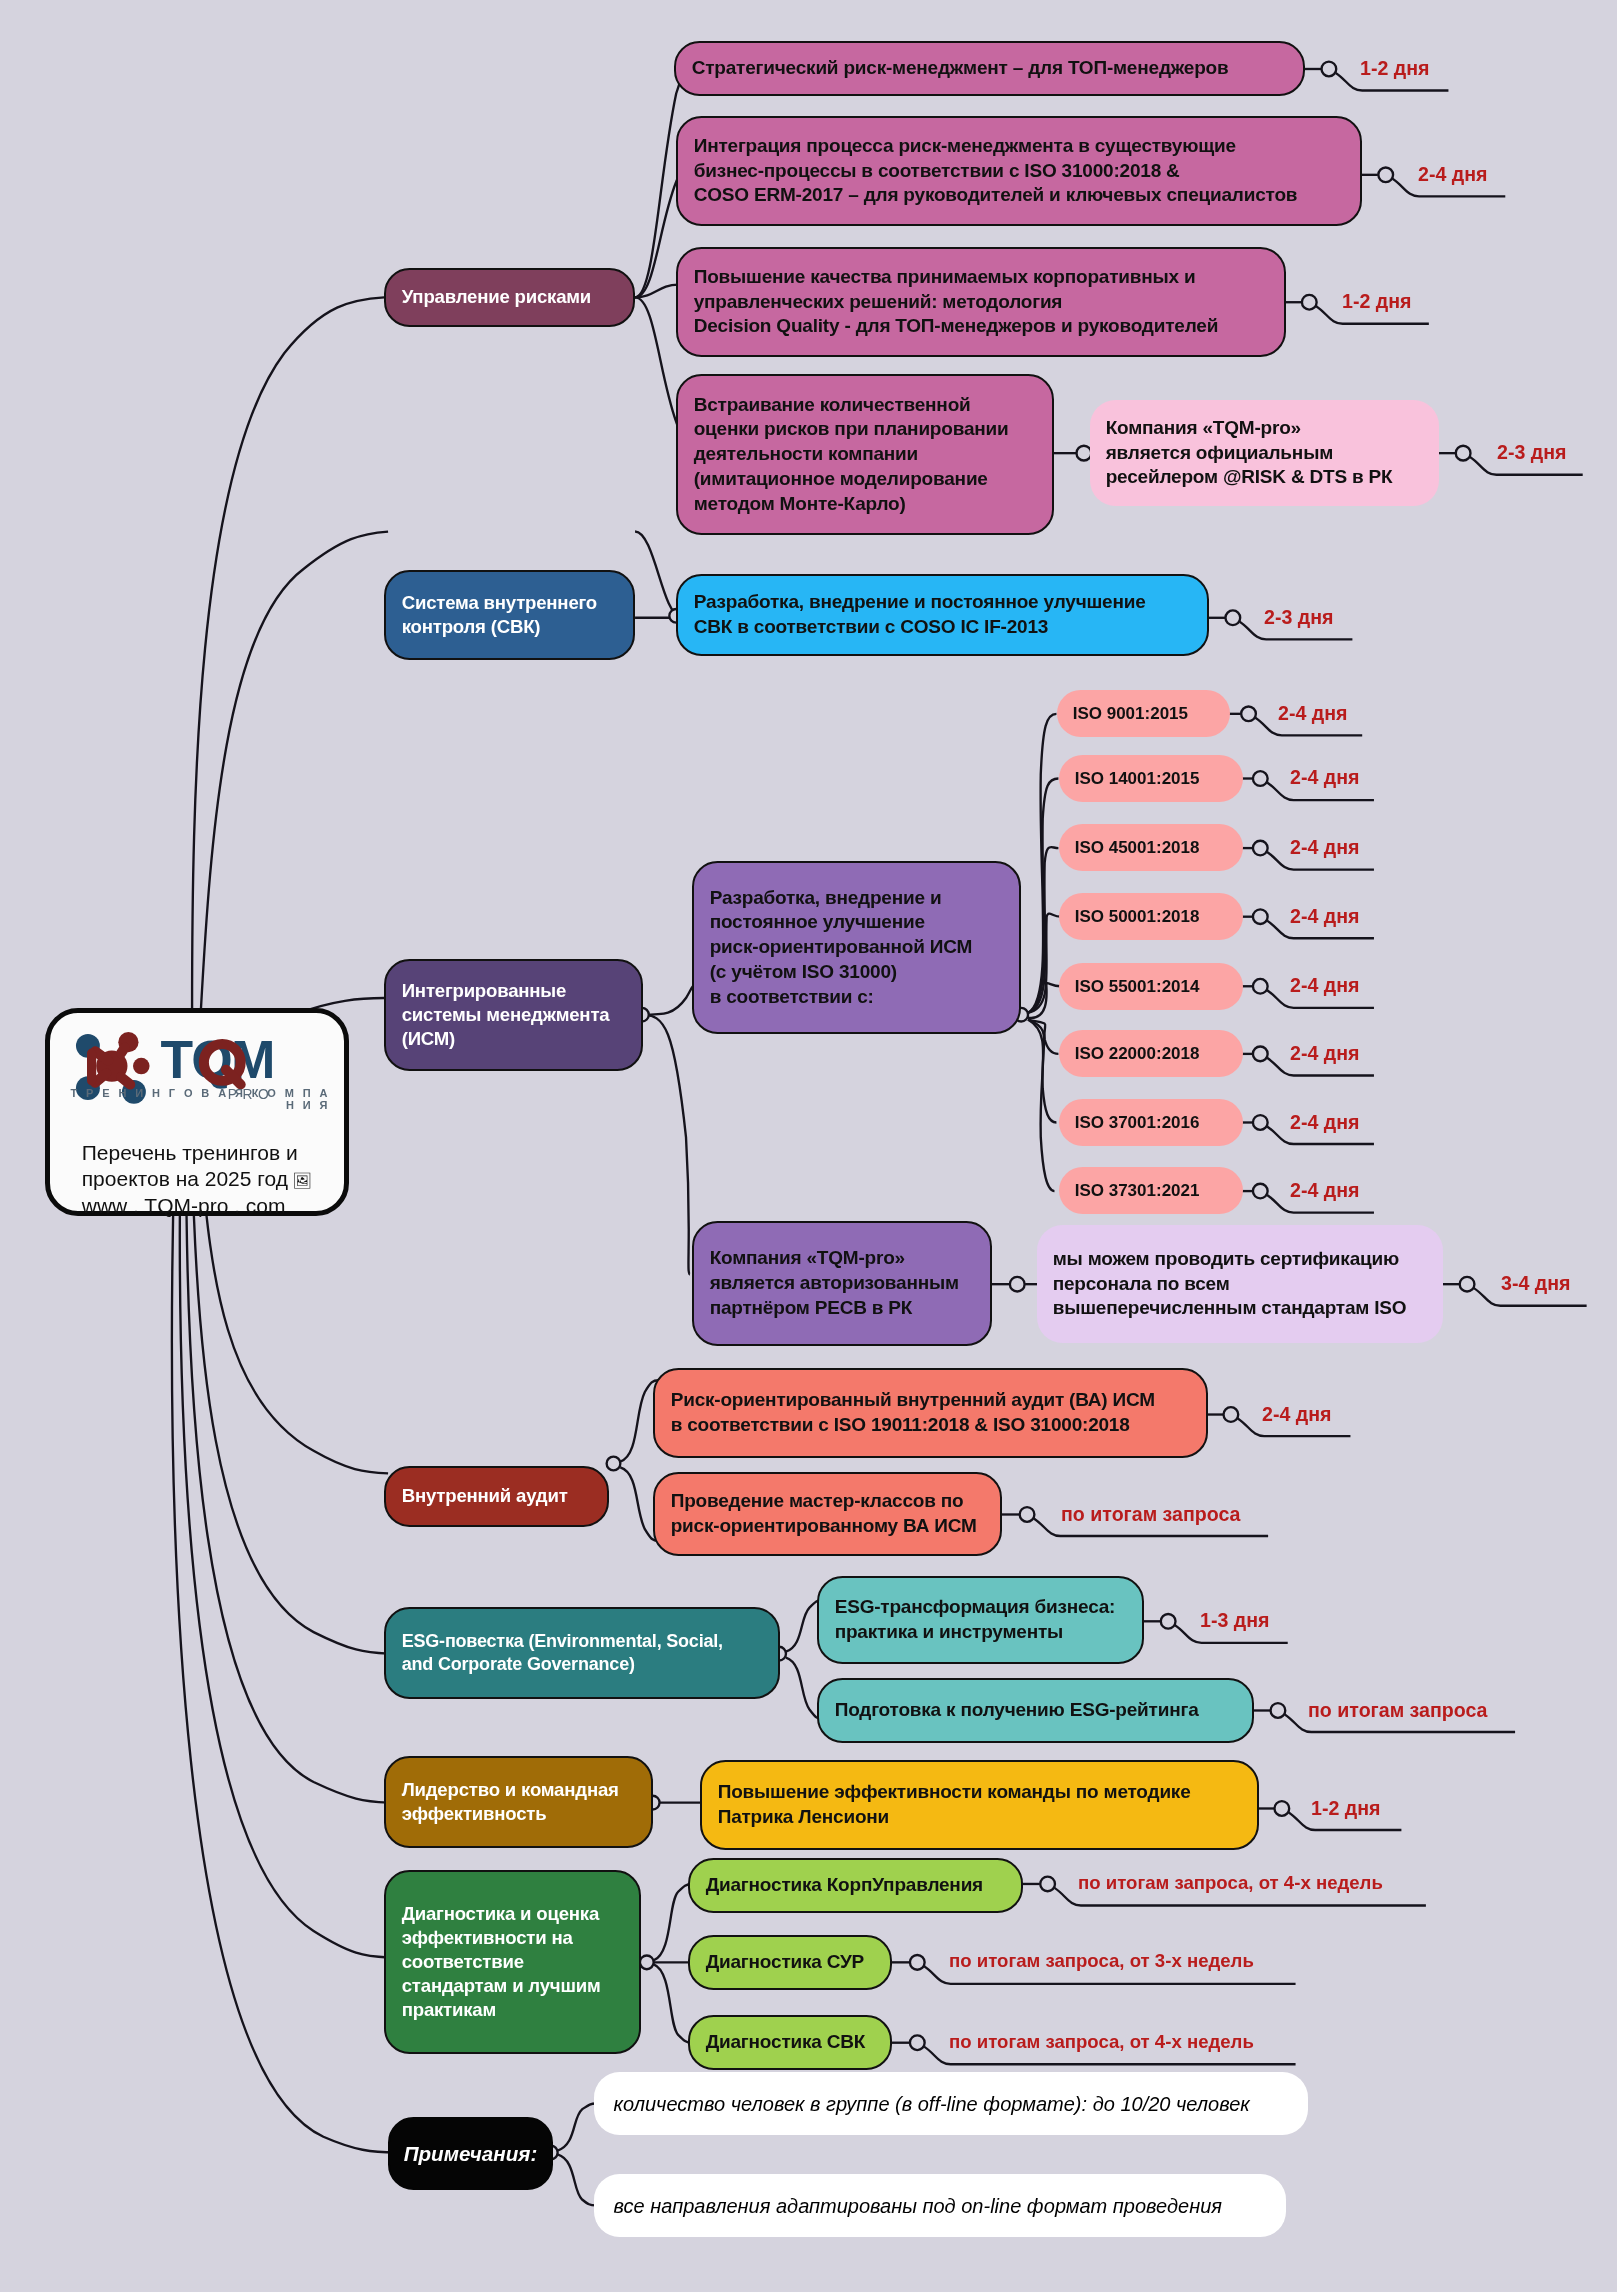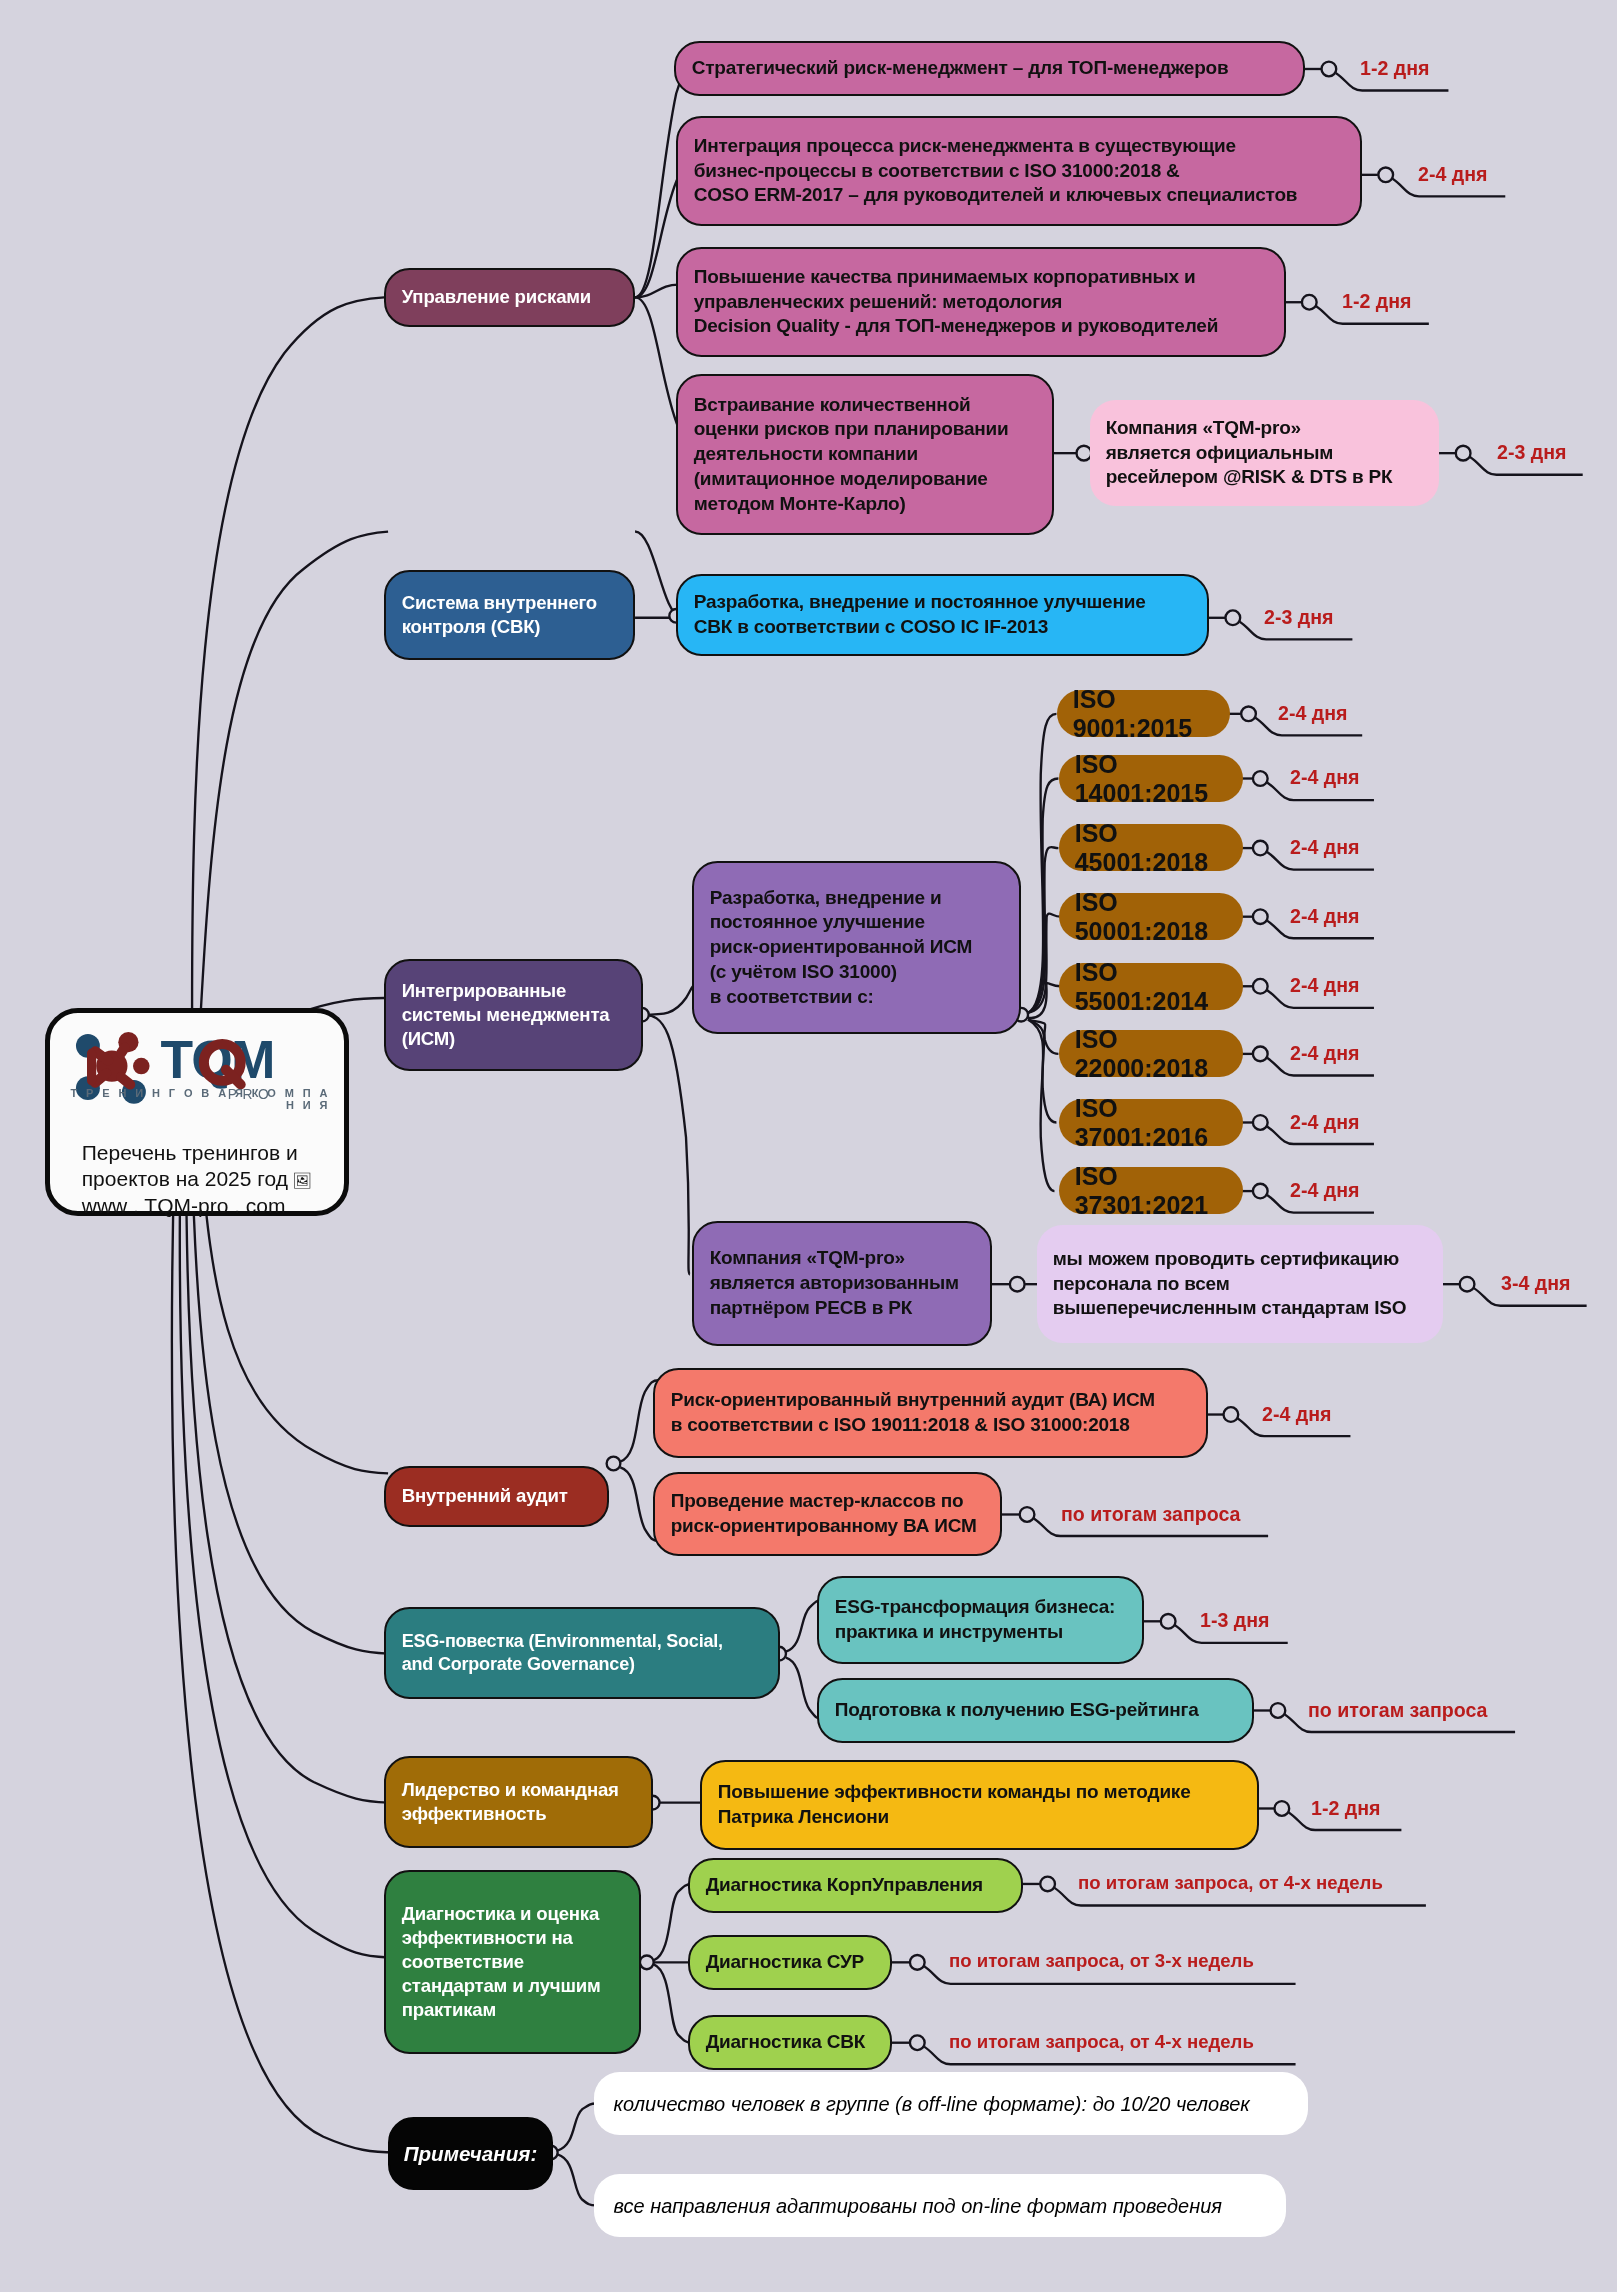--- a/index.html
+++ b/index.html
@@ -24,21 +24,21 @@
     letter-spacing:-0.2px;
   }
   .node span{display:block;width:100%;white-space:pre-line;}
   
   .branch{color:#ffffff;font-size:18.6px;border-radius:25.5px;}
   
   .leaf{color:#111;font-size:19px;border-radius:25.5px;}
   
   .pill{
     position:absolute;box-sizing:border-box;border:none;border-radius:23.5px;
-    background:#a16207;color:#111;font-size:25px;font-weight:bold;
+    background:#fca5a5;color:#111;font-size:17px;font-weight:bold;
     display:flex;align-items:center;padding:5.9px 15.7px;
   }
   
   .dur{
     position:absolute;font-size:19.6px;font-weight:bold;color:#b91c1c;
     white-space:nowrap;
   }
   .dur.small{font-size:18.6px;}
   
   #root-node{

